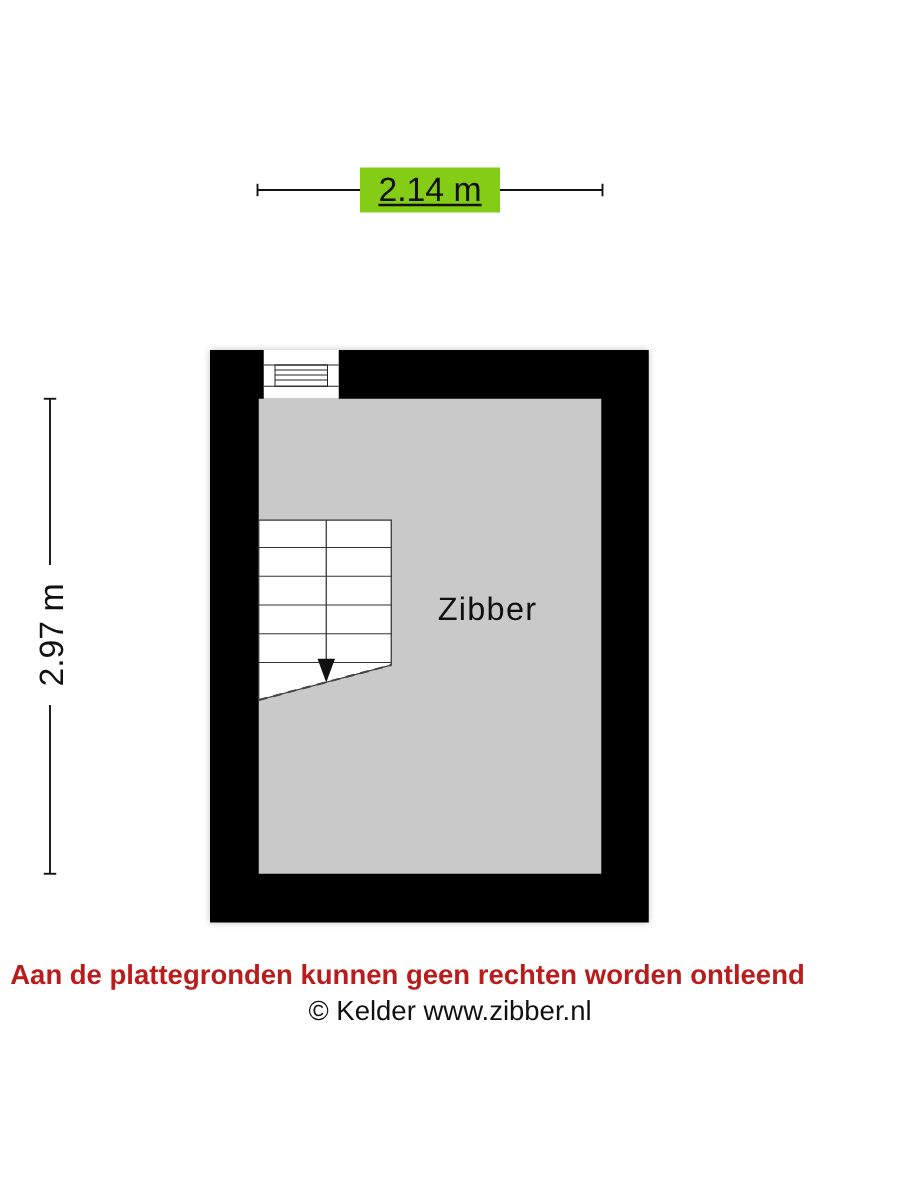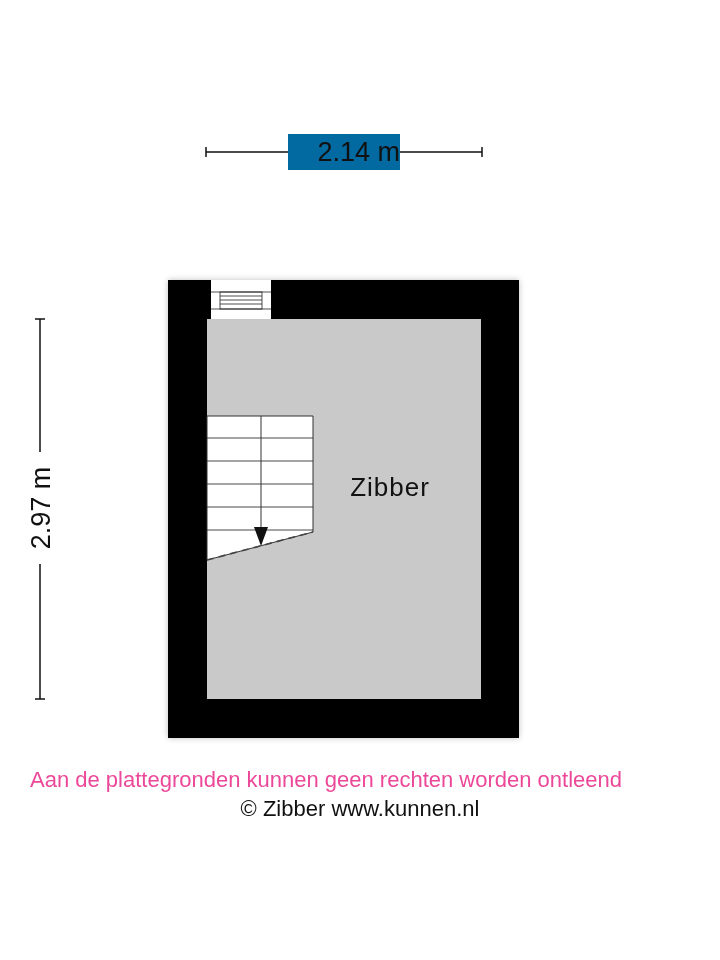--- a/index.html
+++ b/index.html
@@ -1,27 +1,27 @@
 <!DOCTYPE html>
 <html><head>
   <meta charset="utf-8">
   <style>
     html, body { margin: 0; padding: 0; background: #ffffff; }
     body { width: 720px; height: 960px; position: relative; overflow: hidden;
            font-family: "Liberation Sans", sans-serif; color: #111; }
     #plan { position: absolute; left: 0; top: 0; }
-    .dim-h-label { position: absolute; left: 288px; top: 134px; width: 112px; text-align: right;
-                   font-size: 27px; line-height: 36px; background: #0369a1; }
+    .dim-h-label { position: absolute; left: 288px; top: 134px; width: 112px; text-align: center;
+                   font-size: 27px; line-height: 36px; background: #84cc16; text-decoration: underline; }
     .dim-v-label { position: absolute; left: 41px; top: 508px; width: 112px; text-align: center;
                    font-size: 27px; line-height: 36px; background: #fff;
                    transform: translate(-56px, -18px) rotate(-90deg); transform-origin: 50% 50%; }
     .room-label { position: absolute; left: 320px; top: 470px; width: 140px; text-align: center;
                   font-size: 26px; line-height: 34px; letter-spacing: 1px; color: #111; }
     .disclaimer { position: absolute; left: 0; top: 766px; width: 652px; text-align: center;
-                  font-size: 22px; line-height: 28px; color: #ec4899; }
+                  font-size: 22px; line-height: 28px; color: #b91c1c; font-weight: bold; }
     .copyright { position: absolute; left: 0; top: 795px; width: 720px; text-align: center;
                  font-size: 22px; line-height: 28px; color: #111; }
   </style>
 </head>
 <body>
 
 <svg id="plan" width="720" height="960" viewBox="0 0 720 960">
   <defs>
     <filter id="shadow" x="-10%" y="-10%" width="120%" height="120%">
       <feGaussianBlur in="SourceAlpha" stdDeviation="3"></feGaussianBlur>
@@ -74,13 +74,13 @@
     <line x1="261" y1="416" x2="261" y2="530" stroke="#333" stroke-width="1"></line>
     <line x1="207" y1="560" x2="313" y2="532" stroke="#444" stroke-width="1.6" stroke-dasharray="7,5"></line>
     <polygon points="254,527 268,527 261,546" fill="#111"></polygon>
   </g>
 </svg>
 
 <div class="dim-h-label">2.14 m</div>
 <div class="dim-v-label">2.97 m</div>
 <div class="room-label">Zibber</div>
 <div class="disclaimer">Aan de plattegronden kunnen geen rechten worden ontleend</div>
-<div class="copyright">© Zibber www.kunnen.nl</div>
+<div class="copyright">© Kelder www.zibber.nl</div>
 
 </body></html>

